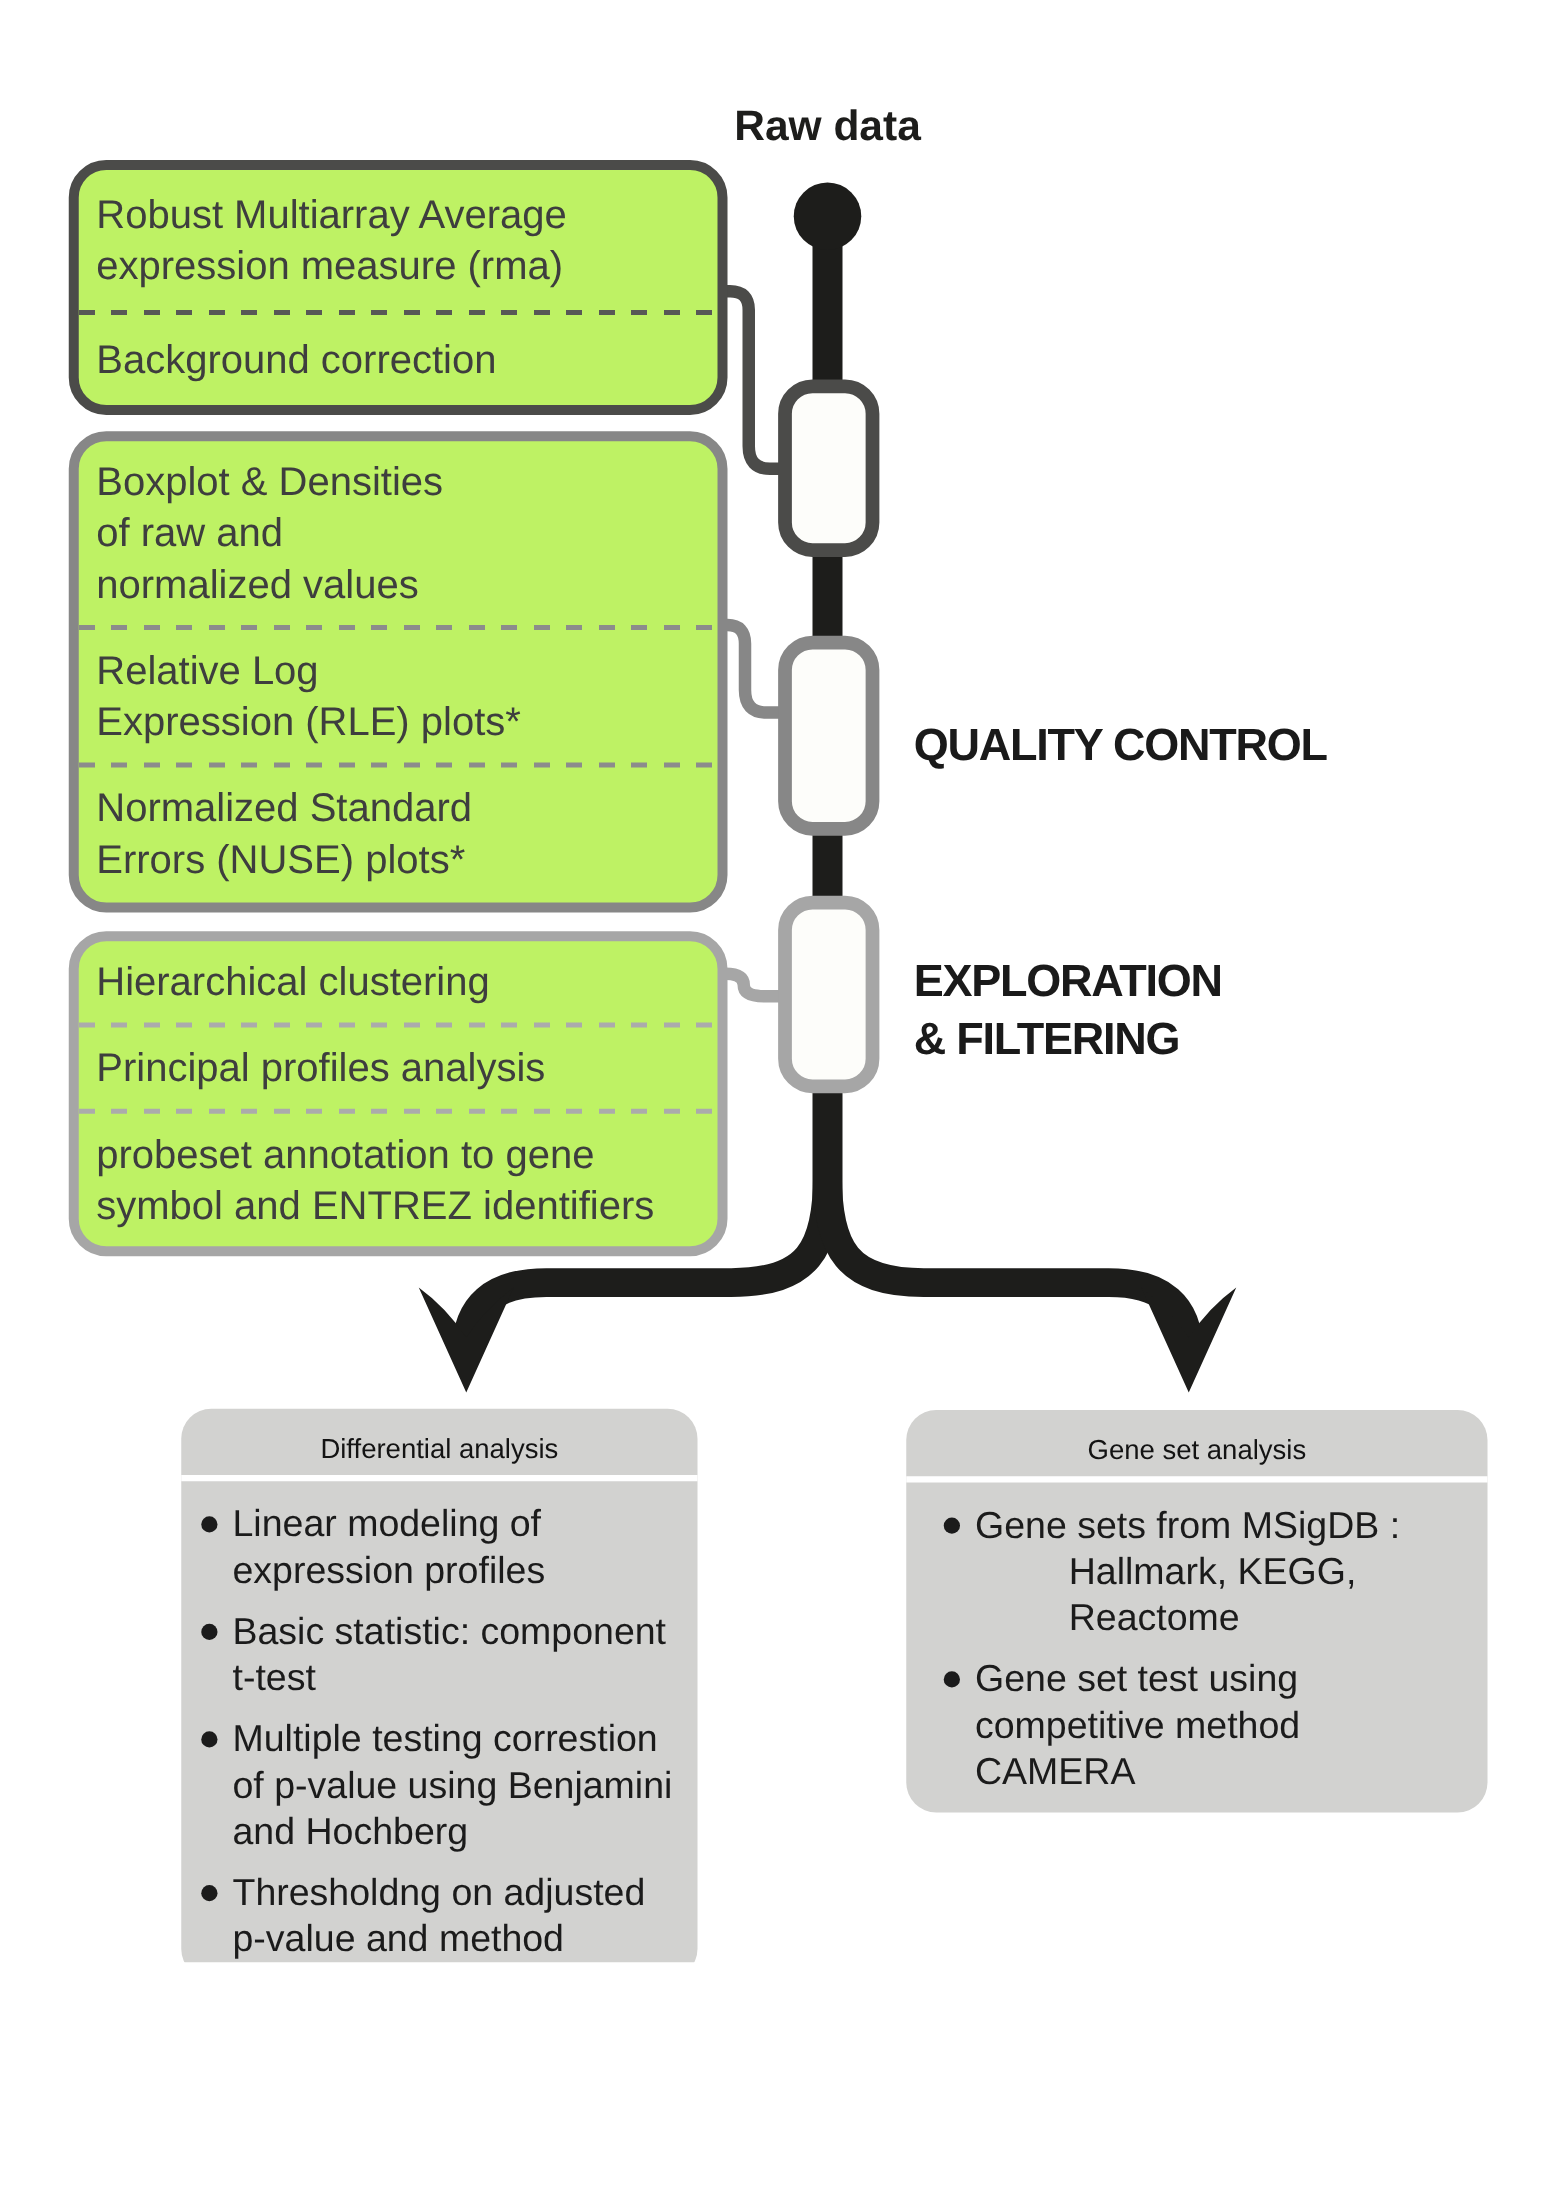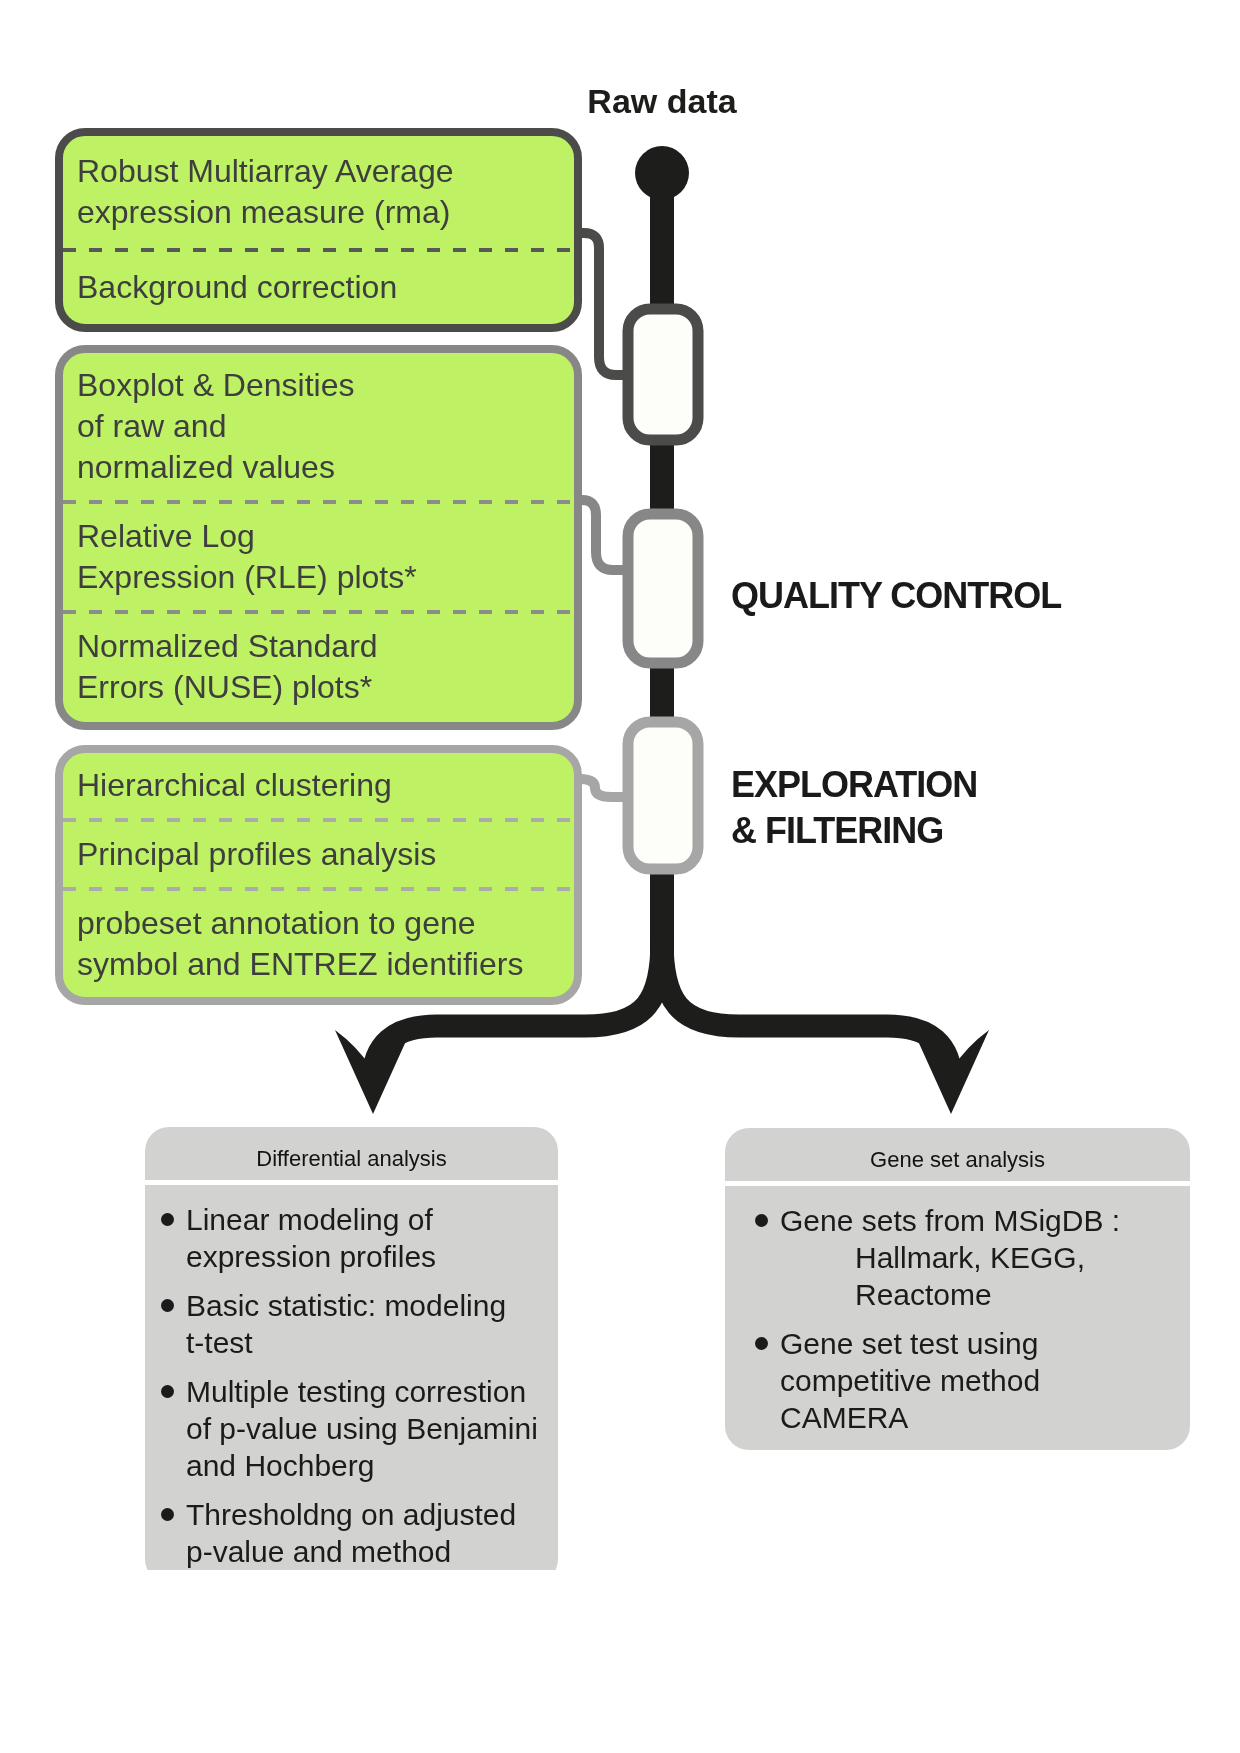--- a/index.html
+++ b/index.html
@@ -128,21 +128,21 @@
   <div class="panel panel-left">
     <div class="panel-title">Differential analysis</div>
     <ul>
       <li>
         <span class="bullet-dot"></span>
         <span class="bullet-text">Linear modeling of
 expression profiles</span>
       </li>
       <li>
         <span class="bullet-dot"></span>
-        <span class="bullet-text">Basic statistic: modeling
+        <span class="bullet-text">Basic statistic: component
 t-test</span>
       </li>
       <li>
         <span class="bullet-dot"></span>
         <span class="bullet-text">Multiple testing correstion
 of p-value using Benjamini
 and Hochberg</span>
       </li>
       <li>
         <span class="bullet-dot"></span>

